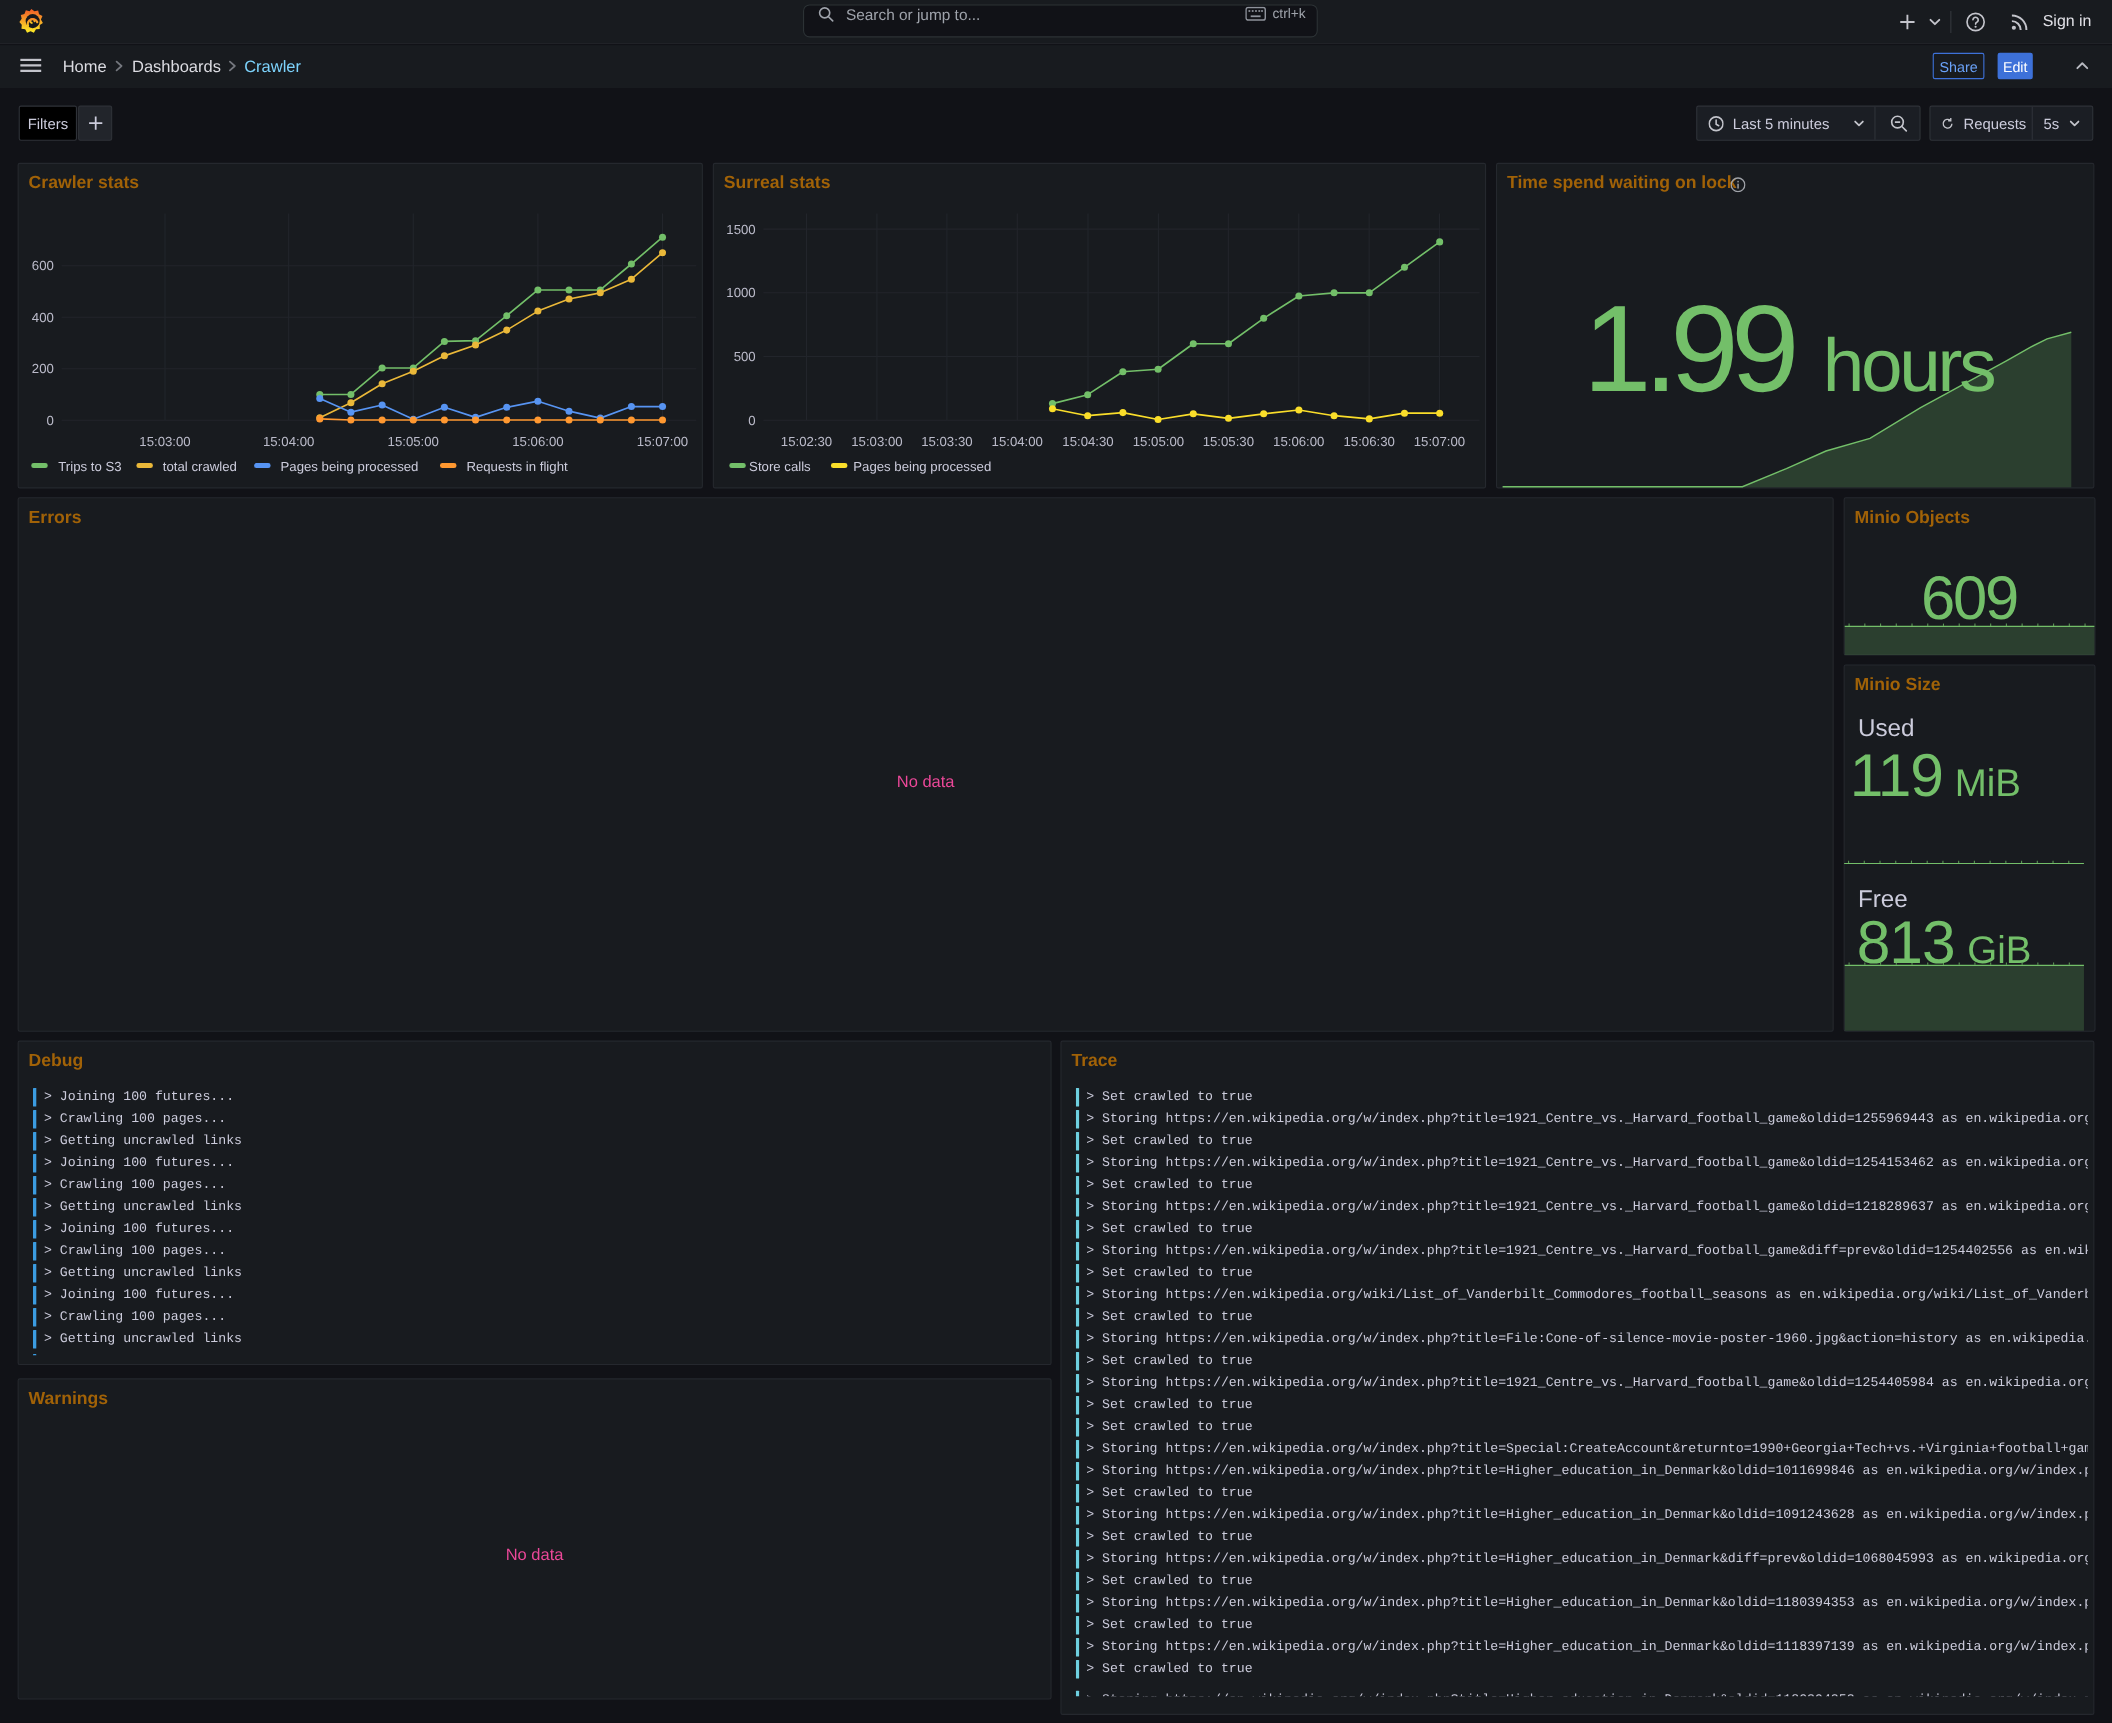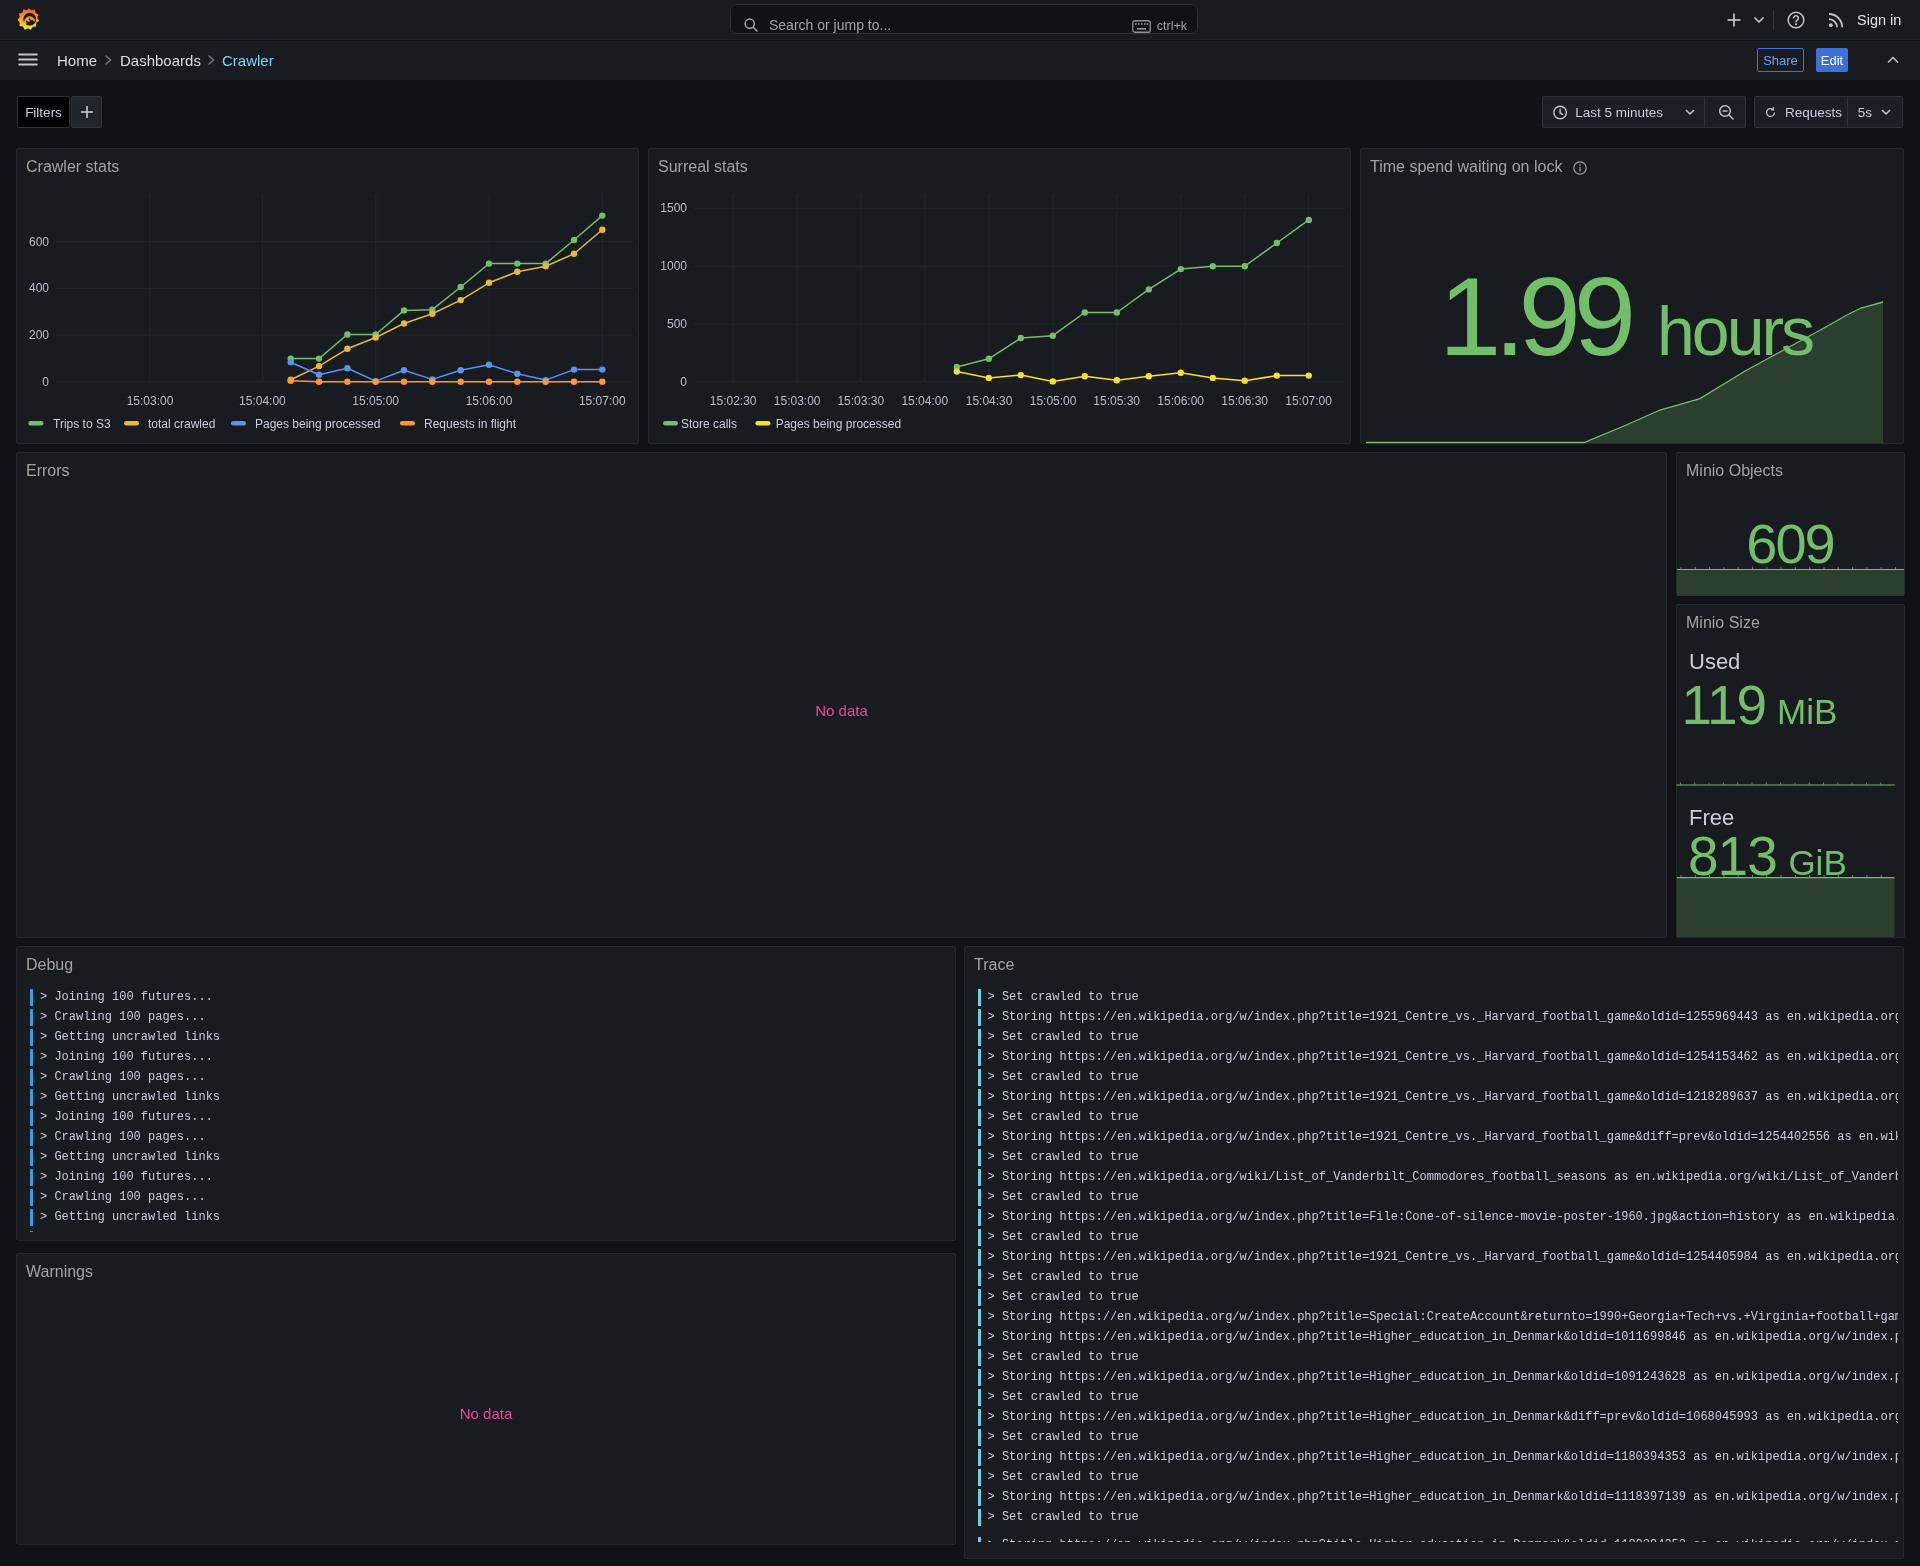--- a/index.html
+++ b/index.html
@@ -1,27 +1,27 @@
 <!DOCTYPE html>
 <html><head><meta charset="utf-8"><style>
 *{margin:0;padding:0;box-sizing:border-box}
 html,body{width:1920px;height:1566px;background:#111217;font-family:"Liberation Sans",sans-serif;overflow:hidden;position:relative}
 .abs{position:absolute}
 .topnav{position:absolute;left:0;top:0;width:1920px;height:40px;background:#181b1f;border-bottom:1px solid #202227}
 .crumbbar{position:absolute;left:0;top:41px;width:1920px;height:39px;background:#181b1f}
-.searchbox{left:730px;top:4px;width:468px;height:30px;background:#111217;border:1px solid #2c3235;border-radius:6px;display:flex;align-items:flex-end}
+.searchbox{left:730px;top:4px;width:468px;height:30px;background:#111217;border:1px solid #2c3235;border-radius:6px;display:flex;align-items:flex-start}
 .kbd{margin-left:auto;margin-right:10px;display:flex;align-items:center;color:#9fa3ab;font-size:12.5px}
 .signin{position:absolute;left:1857px;top:12px;font-size:14.5px;color:#e0e0e6;font-weight:400}
 .crumb{position:absolute;top:52px;font-size:15px;font-weight:500;color:#dcdce2}
 .btn{position:absolute;display:flex;align-items:center;justify-content:center;font-size:13px;border-radius:2px}
 .share{left:1757px;top:48px;width:47px;height:24px;color:#6aa1f7;border:1px solid #3d71d9;background:transparent;font-weight:500}
 .edit{left:1816px;top:48px;width:32px;height:24px;color:#fff;background:#3d71d9;font-weight:500}
 .toolbtn{position:absolute;top:96px;height:32px;background:#1b1e24;border:1px solid #2f3238;border-radius:2px;display:flex;align-items:center;color:#ccccdc;font-size:13.5px;font-weight:500}
 .panel{position:absolute;background:#181b1f;border:1px solid #25282e;border-radius:2px}
-.ptitle{position:absolute;top:5px;left:10px;font-size:16px;font-weight:400;color:#a3a3a3;line-height:22px;white-space:nowrap}
+.ptitle{position:absolute;top:5px;left:10px;font-size:16px;font-weight:700;color:#a16207;line-height:22px;white-space:nowrap}
 .nodata{position:absolute;left:0;right:0;text-align:center;font-size:15px;color:#ec4899}
 .logbox{position:absolute;left:14px;top:41px;right:6px;overflow:hidden}
 .lrow{height:20px;display:flex;align-items:center;white-space:nowrap}
 .lbar{width:3px;height:17px;flex:none;border-radius:0.5px}
 .ltxt{margin-left:7px;font-family:"Liberation Mono",monospace;font-size:12px;color:#ccccdc}
 </style></head><body>
 
 <div class="topnav"></div>
 <svg class="abs" style="left:17px;top:7px" width="23" height="25" viewBox="0 0 23 25">
     <defs>

